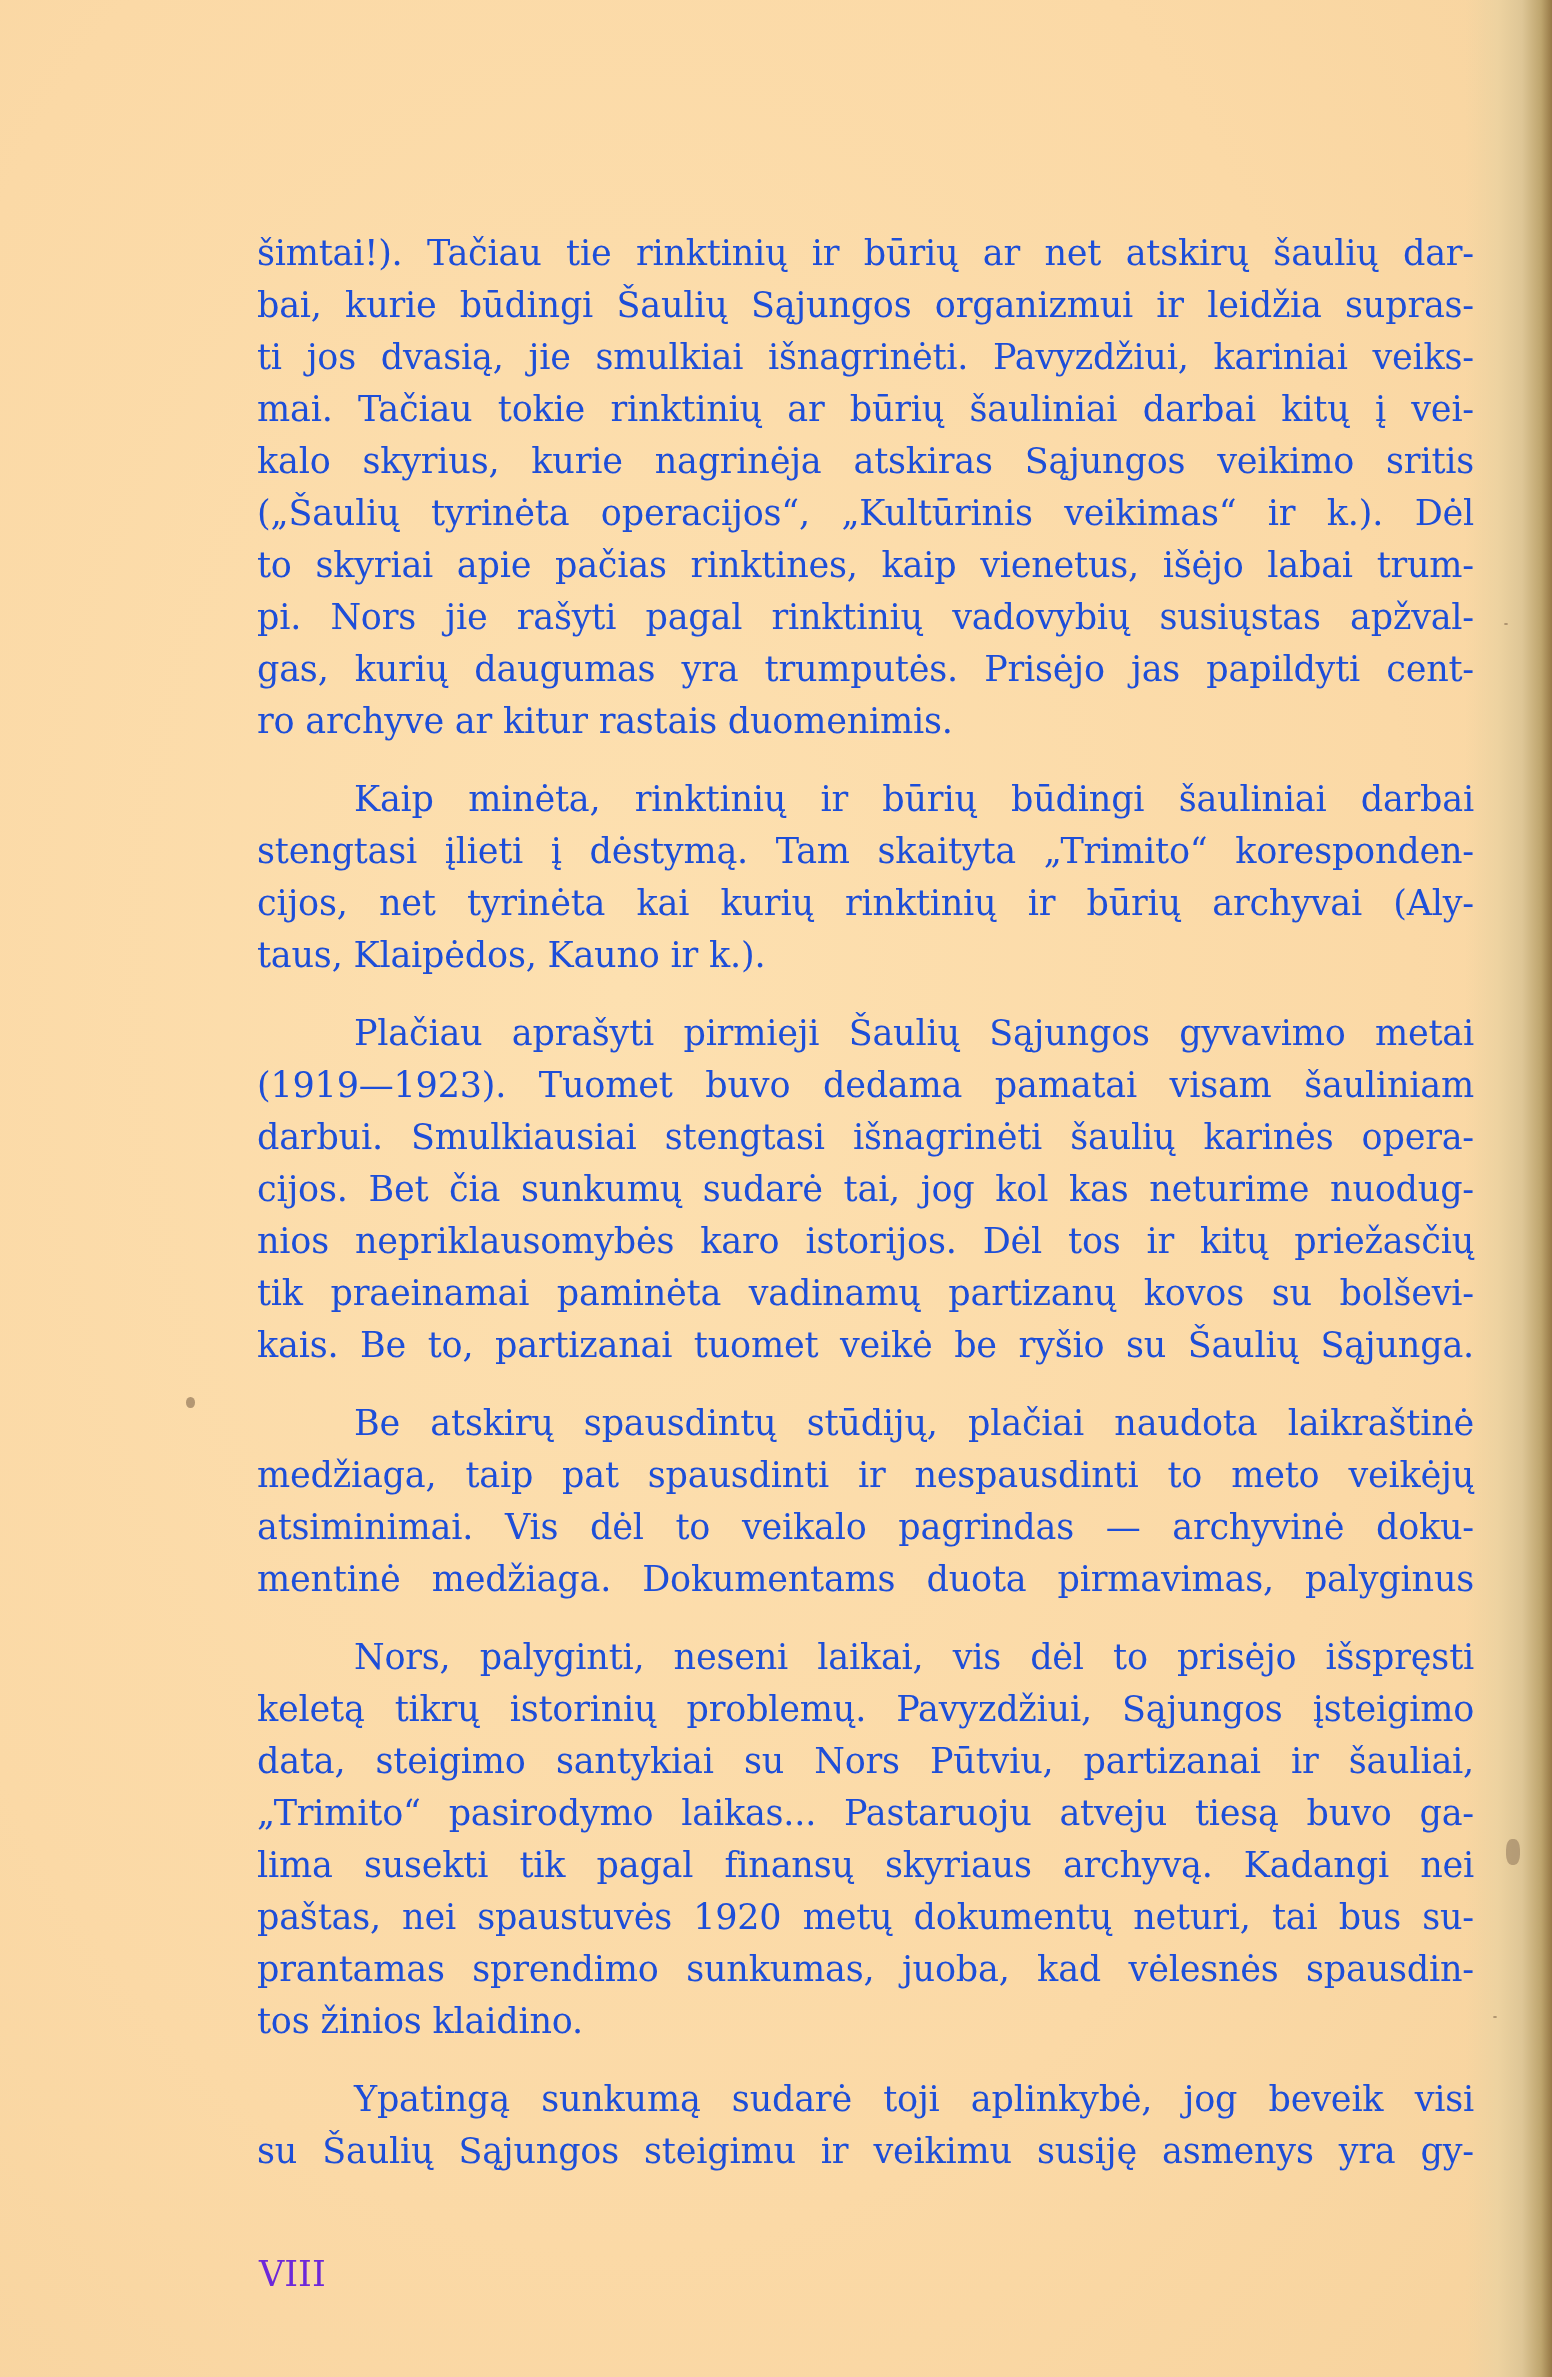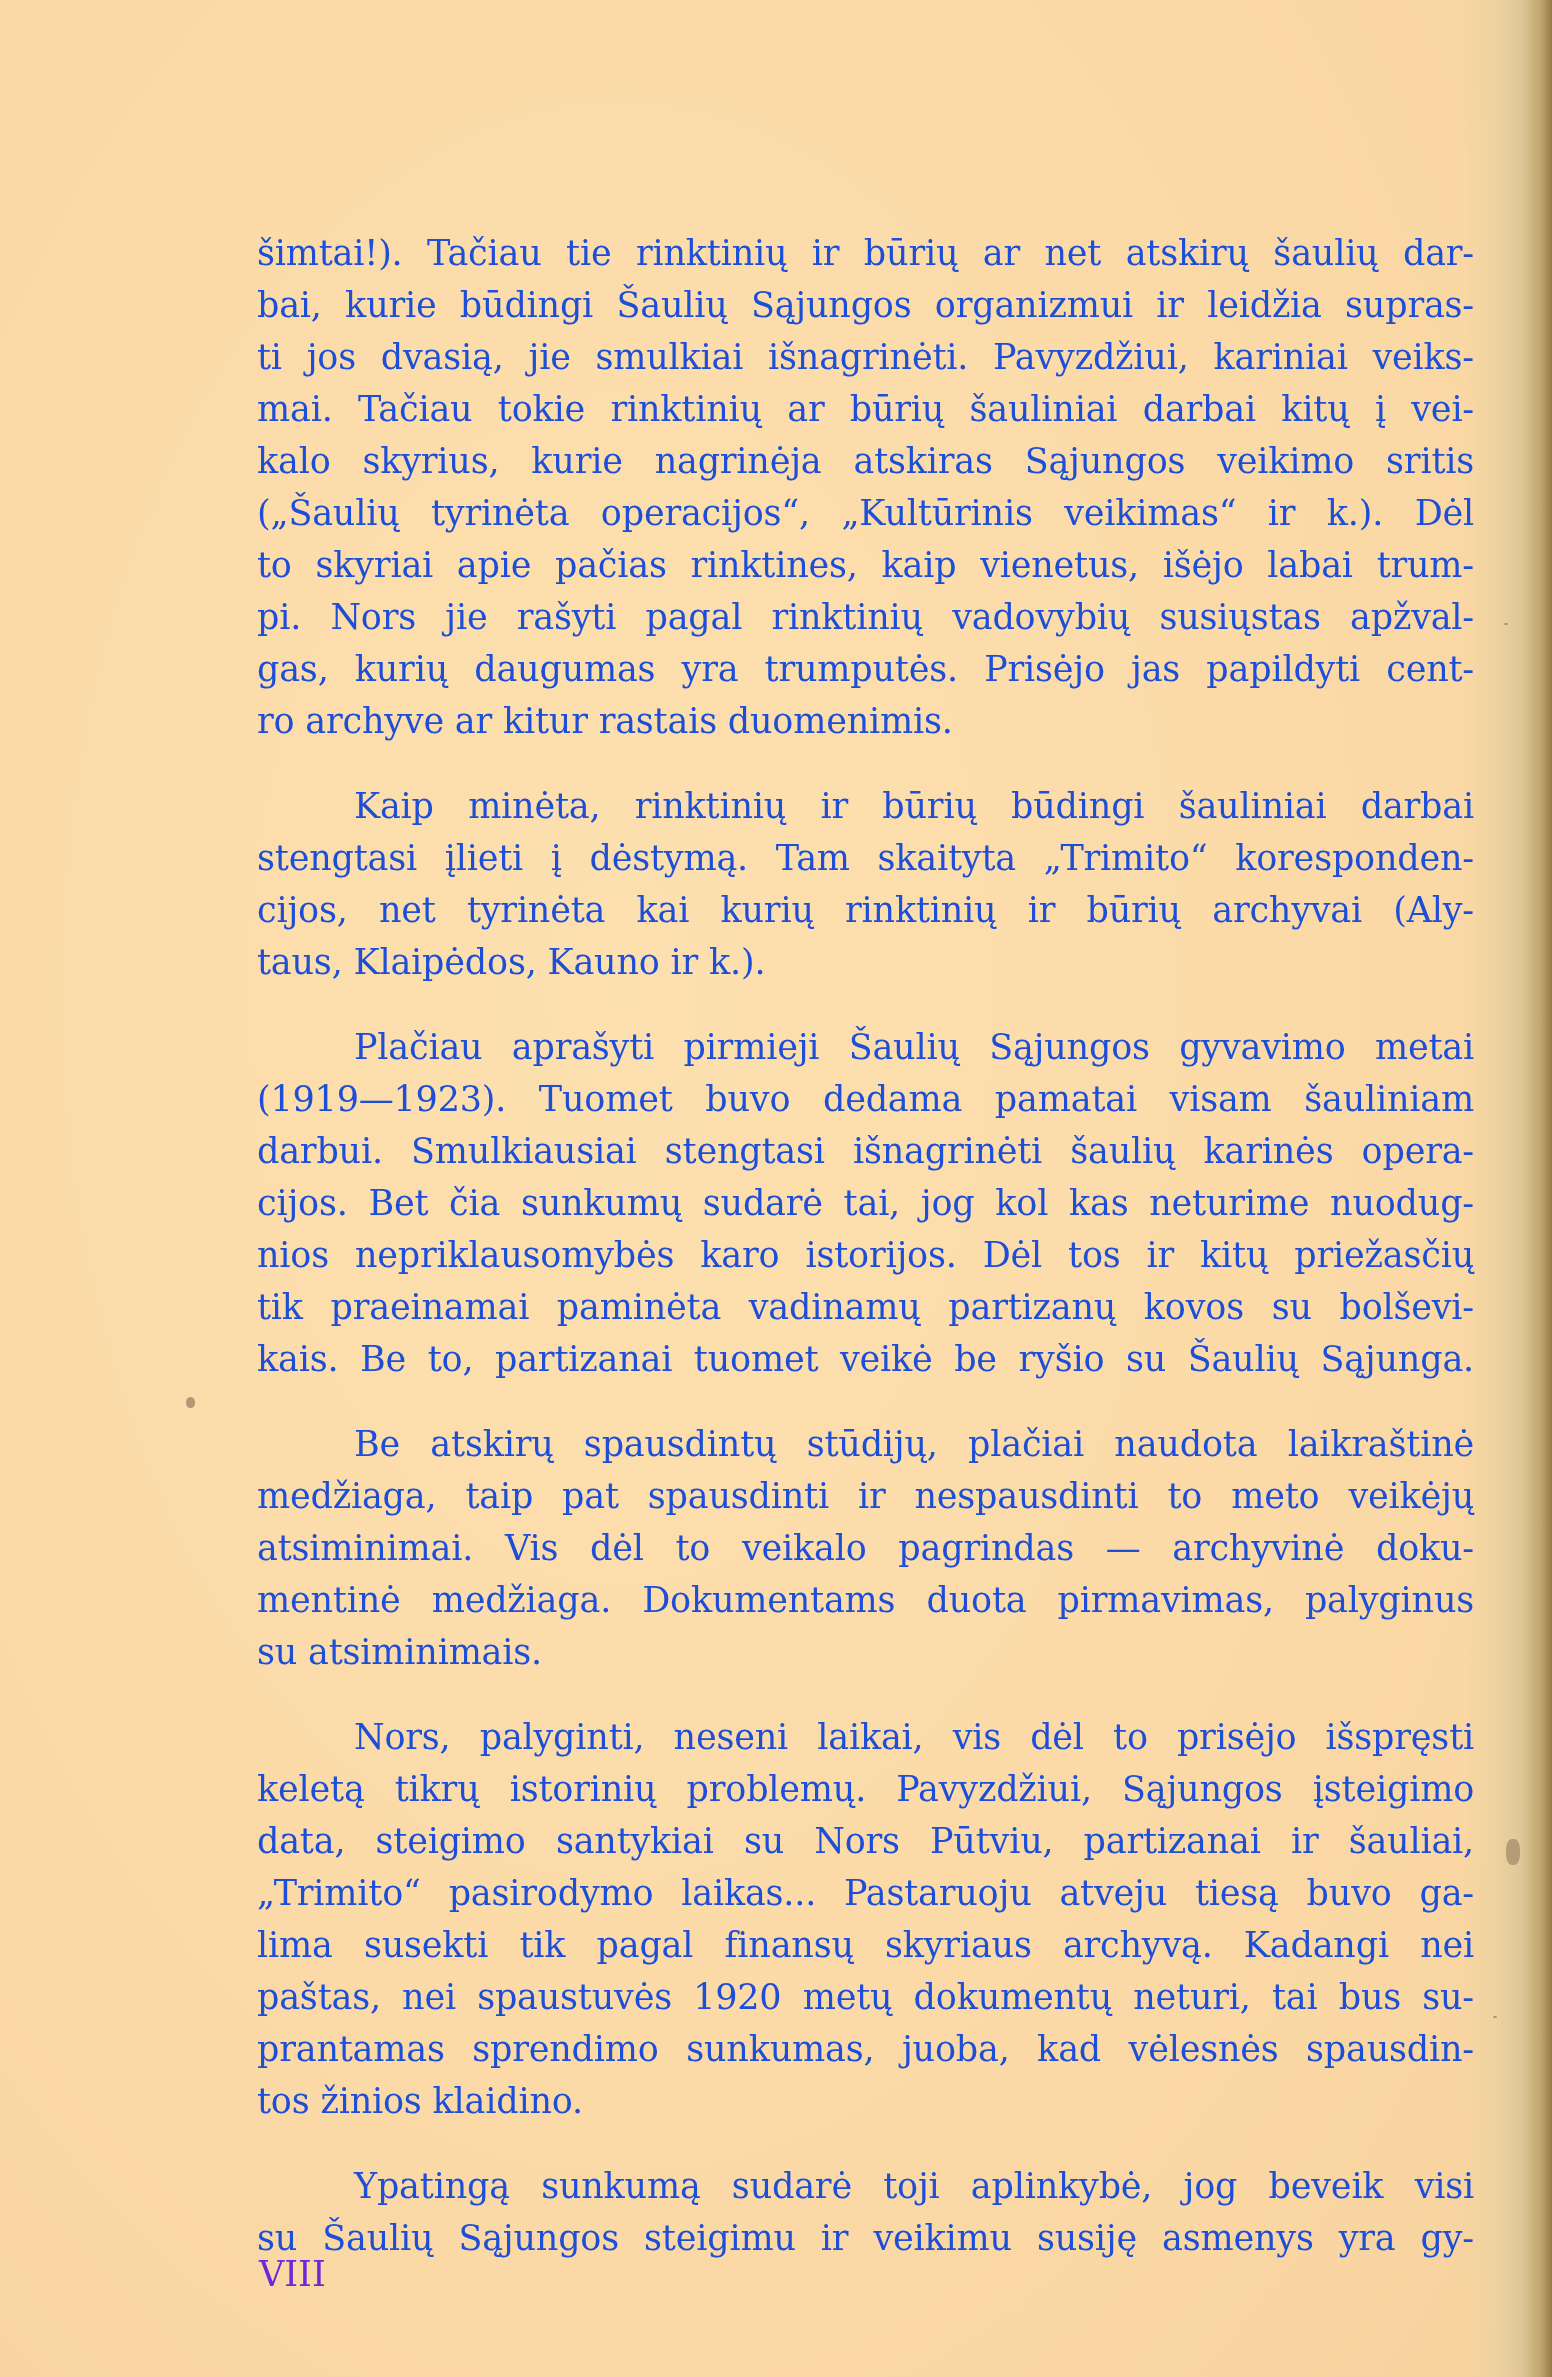--- a/index.html
+++ b/index.html
@@ -43,21 +43,20 @@
     white-space: nowrap;
     text-align: justify;
     text-align-last: justify;
     height: 52px;
   }
   .line.last {
     text-align-last: left;
   }
   .line.indent {
     padding-left: 97px;
-    margin-top: 7px;
   }
   .para-gap {
     display: block;
     height: 26px;
   }
   .page-number {
     position: absolute;
     left: 259px;
     top: 2254px;
     font-size: 35px;
@@ -113,21 +112,20 @@
     <span class="line">tik praeinamai paminėta vadinamų partizanų kovos su bolševi-</span>
     <span class="line">kais. Be to, partizanai tuomet veikė be ryšio su Šaulių Sąjunga.</span>
   </section>
   <span class="para-gap"></span>
 
   <section>
     <span class="line indent">Be atskirų spausdintų stūdijų, plačiai naudota laikraštinė</span>
     <span class="line">medžiaga, taip pat spausdinti ir nespausdinti to meto veikėjų</span>
     <span class="line">atsiminimai. Vis dėl to veikalo pagrindas — archyvinė doku-</span>
     <span class="line">mentinė medžiaga. Dokumentams duota pirmavimas, palyginus</span>
-    <span class="line last">su atsiminimais.</span>
   </section>
   <span class="para-gap"></span>
 
   <section>
     <span class="line indent">Nors, palyginti, neseni laikai, vis dėl to prisėjo išspręsti</span>
     <span class="line">keletą tikrų istorinių problemų. Pavyzdžiui, Sąjungos įsteigimo</span>
     <span class="line">data, steigimo santykiai su Nors Pūtviu, partizanai ir šauliai,</span>
     <span class="line">„Trimito“ pasirodymo laikas... Pastaruoju atveju tiesą buvo ga-</span>
     <span class="line">lima susekti tik pagal finansų skyriaus archyvą. Kadangi nei</span>
     <span class="line">paštas, nei spaustuvės 1920 metų dokumentų neturi, tai bus su-</span>

